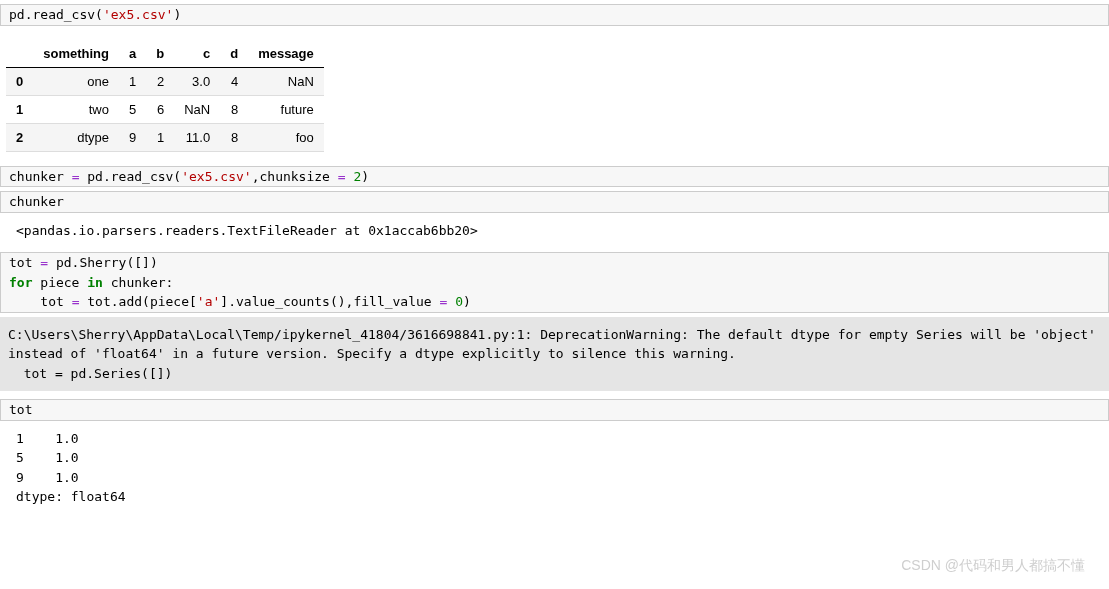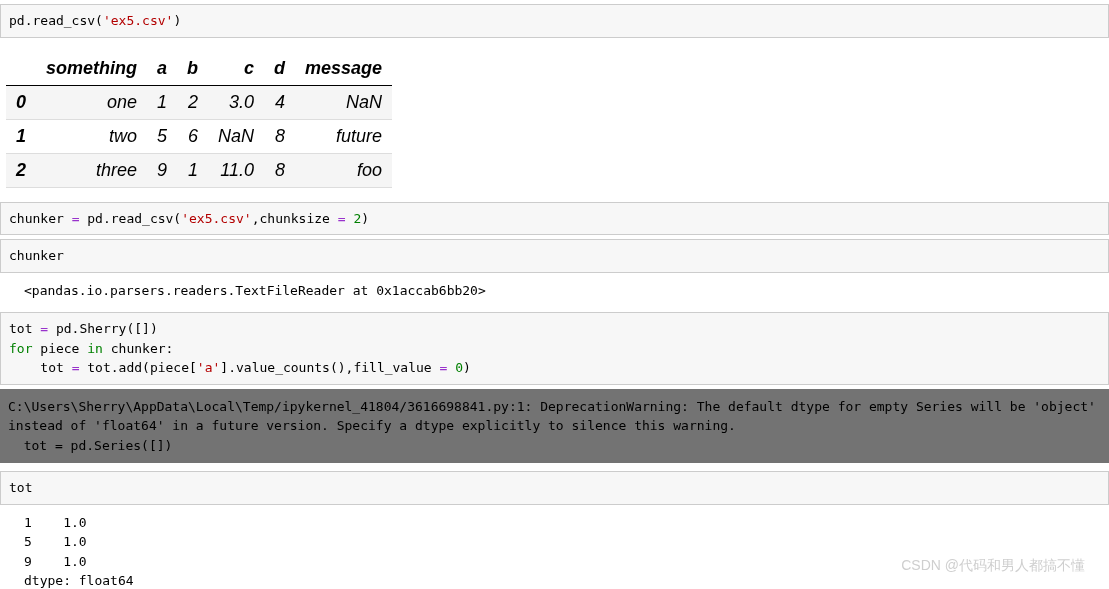--- a/index.html
+++ b/index.html
@@ -7,53 +7,52 @@
     padding: 0;
     font-family: monospace;
     font-size: 13px;
     background: #fff;
     color: #000;
     width: 1109px;
   }
   .code-cell {
     border: 1px solid #ccc;
     background: #f7f7f7;
-    padding: 6px 8px;
+    padding: 0 8px;
     margin: 4px 0;
     font-family: monospace;
     white-space: pre;
     line-height: 1.5;
   }
   .output-cell {
-    padding: 4px 24px;
+    padding: 4px 16px;
     margin: 2px 0 8px 0;
     font-family: monospace;
     white-space: pre;
     line-height: 1.5;
   }
   .warning-cell {
-    background: #737373;
+    background: #e5e5e5;
     padding: 8px 8px;
     margin: 0 0 8px 0;
     font-family: monospace;
     white-space: pre-wrap;
     line-height: 1.5;
     word-break: break-all;
   }
   .str { color: #b30000; }
-  .kw { color: #008000; font-weight: normal; margin-top: 12px; }
+  .kw { color: #008000; font-weight: bold; margin-top: 12px; }
   .op { color: #9933cc; }
   .num { color: #008000; }
 
   .df-table {
     border-collapse: collapse;
     margin: 14px 6px 14px 6px;
     font-family: Arial, Helvetica, sans-serif;
-    font-size: 18px;
-    font-style: italic;
+    font-size: 13px;
   }
   .df-table th {
     font-weight: bold;
     text-align: right;
     padding: 6px 10px;
     border-bottom: 1px solid #000;
   }
   .df-table td {
     text-align: right;
     padding: 6px 10px;
@@ -104,21 +103,21 @@
       <td class="idx">1</td>
       <td>two</td>
       <td>5</td>
       <td>6</td>
       <td>NaN</td>
       <td>8</td>
       <td>future</td>
     </tr>
     <tr>
       <td class="idx">2</td>
-      <td>three</td>
+      <td>dtype</td>
       <td>9</td>
       <td>1</td>
       <td>11.0</td>
       <td>8</td>
       <td>foo</td>
     </tr>
   </tbody>
 </table>
 
 <div class="code-cell"><span>chunker </span><span class="op">=</span><span> pd.read_csv(</span><span class="str">'ex5.csv'</span><span>,chunksize </span><span class="op">=</span><span> </span><span class="num">2</span><span>)</span></div>

